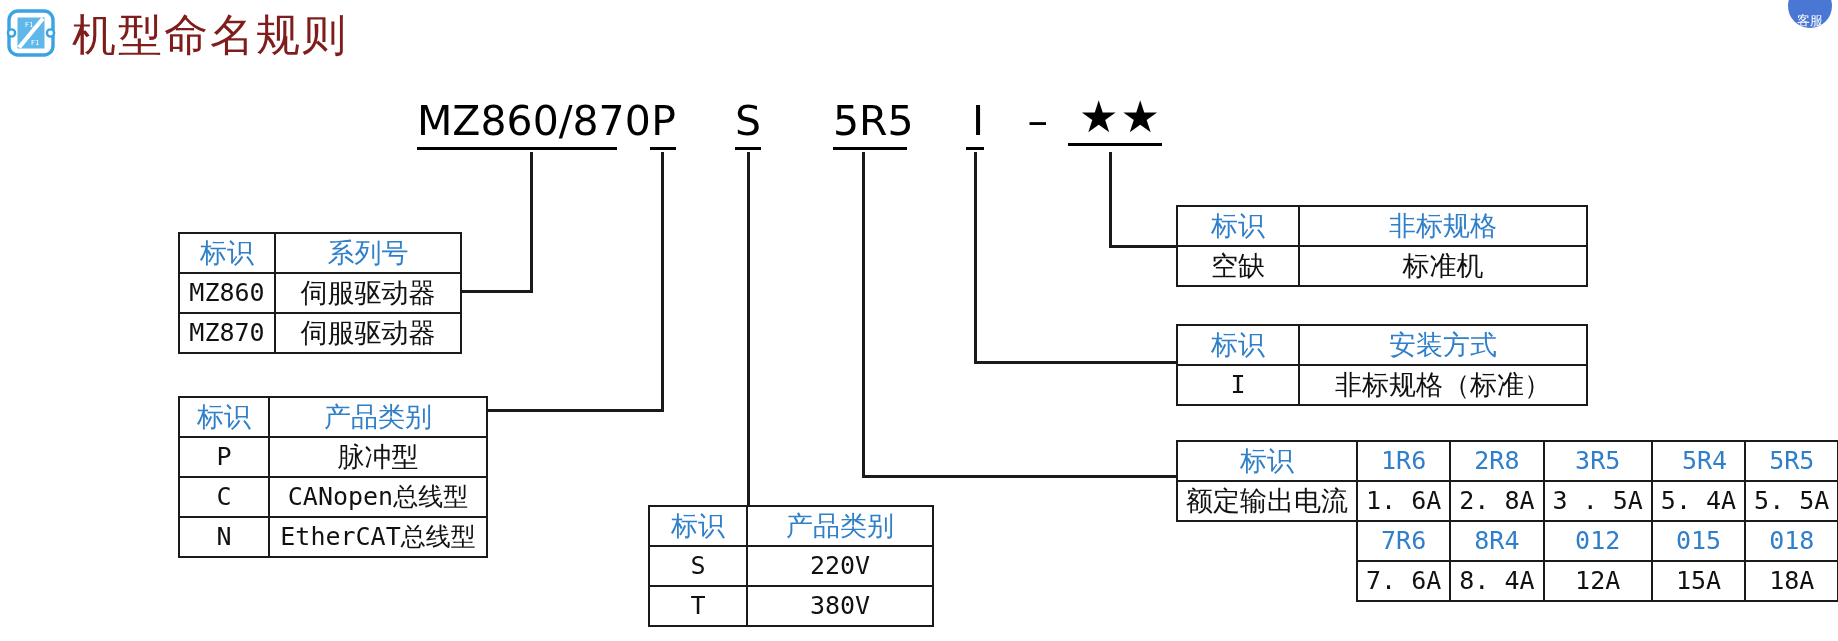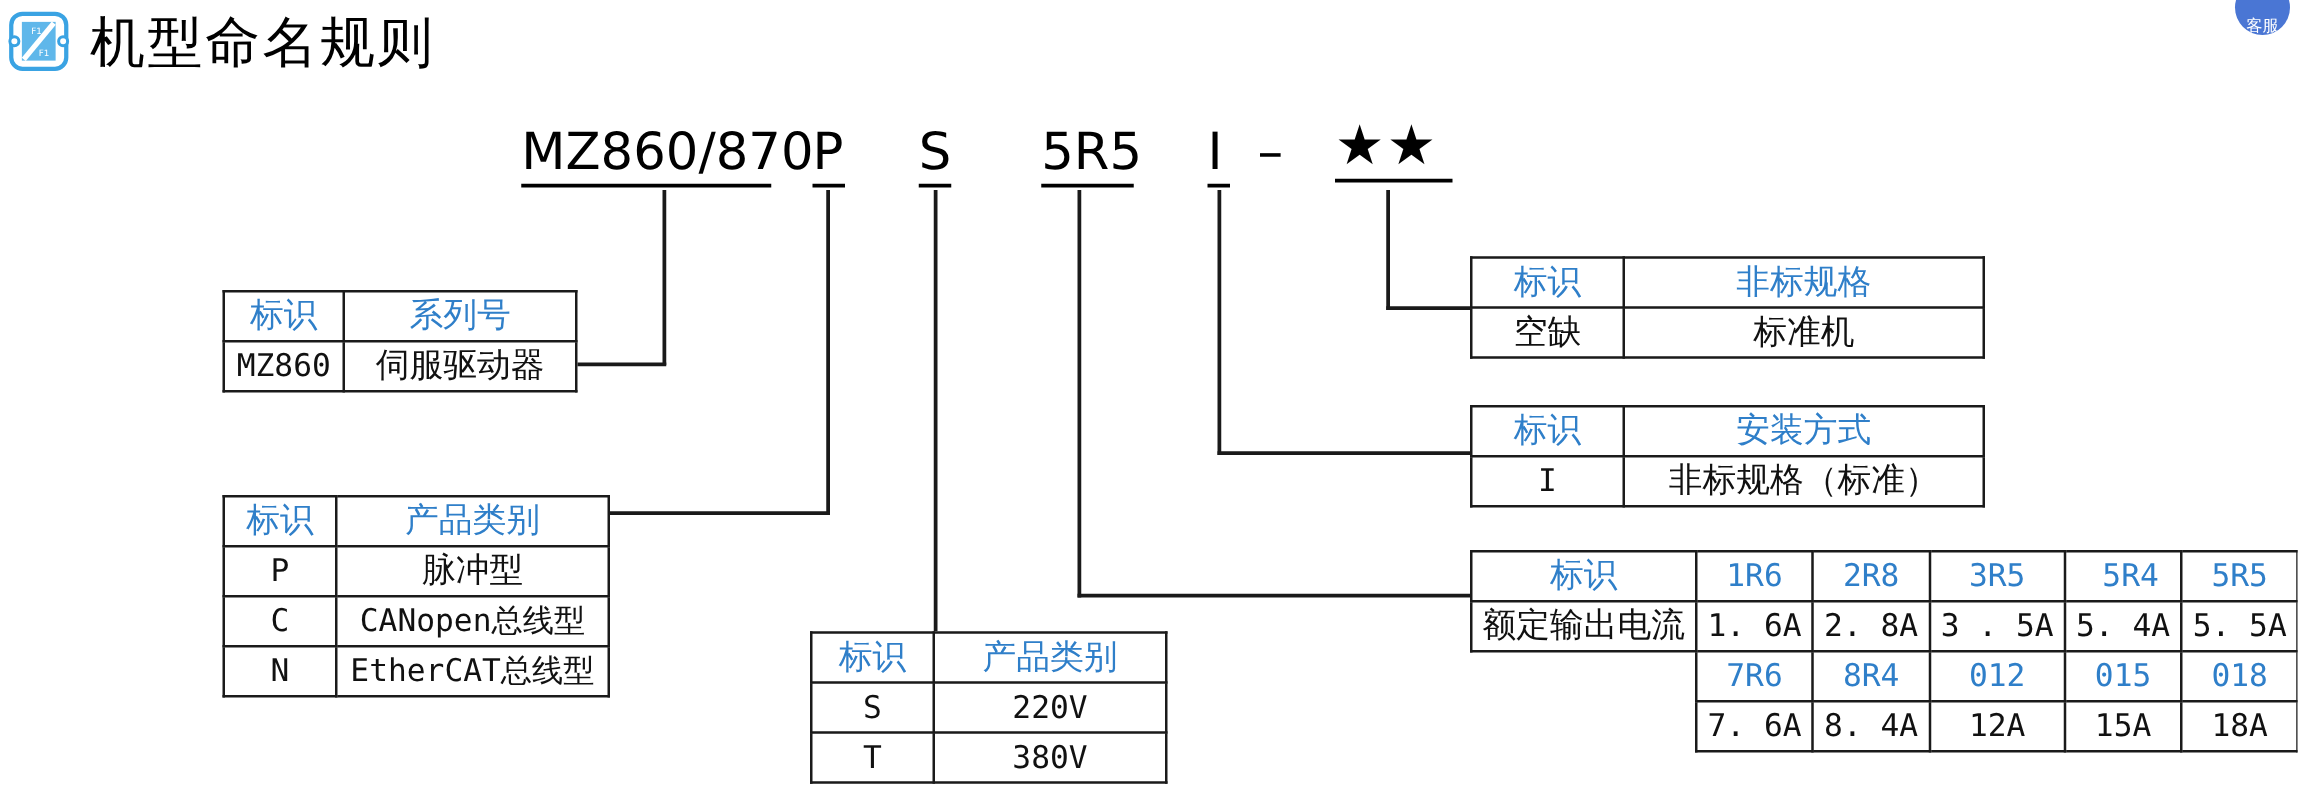--- a/index.html
+++ b/index.html
@@ -14,21 +14,21 @@
 
   
   .header{position:absolute;left:0;top:0;width:1838px;height:78px;}
   .logo{
     position:absolute;left:4px;top:8px;width:54px;height:54px;
   }
   .logo svg{display:block;}
   .page-title{
     position:absolute;left:72px;top:6px;
     font-size:44px;line-height:58px;
-    color:#000000;
+    color:#7f1d1d;
     font-family:"DejaVu Sans","Liberation Sans",sans-serif;
     letter-spacing:2px;
     white-space:nowrap;
   }
   .corner-badge{
     position:absolute;right:6px;top:-16px;
     width:44px;height:44px;border-radius:50%;
     background:#4a76d4;
     display:flex;align-items:center;justify-content:center;
     color:#fff;font-size:13px;
@@ -37,21 +37,21 @@
   .corner-badge span{margin-top:30px;}
 
   
   .codeline{position:absolute;left:0;top:95px;width:1838px;height:60px;}
   .seg{
     position:absolute;
     font-family:"DejaVu Sans","Liberation Sans",sans-serif;
     font-size:41px;line-height:52px;
     color:#000;white-space:nowrap;
     font-weight:400;
-    text-align:left;
+    text-align:right;
   }
   .seg.u{border-bottom:3px solid #000;}
   .stars{
     letter-spacing:2px;
     font-size:44px;
   }
 
   
   .ln{position:absolute;background:#1a1a1a;}
   .lnv{width:3px;}
@@ -136,20 +136,24 @@
   <table class="t" style="left:178px;top:232px;">
     <tbody>
         <tr>
       <td class="hd cjk" style="width:78px;">标识</td>
       <td class="hd cjk" style="width:168px;">系列号</td>
     </tr>
     <tr>
       <td class="mono">MZ860</td>
       <td class="cjk">伺服驱动器</td>
     </tr>
+    <tr>
+      <td class="mono">MZ870</td>
+      <td class="cjk">伺服驱动器</td>
+    </tr>
   </tbody>
     </table>
 
   <table class="t" style="left:178px;top:396px;">
     <tbody>
         <tr>
       <td class="hd cjk" style="width:72px;">标识</td>
       <td class="hd cjk" style="width:200px;">产品类别</td>
     </tr>
     <tr>

